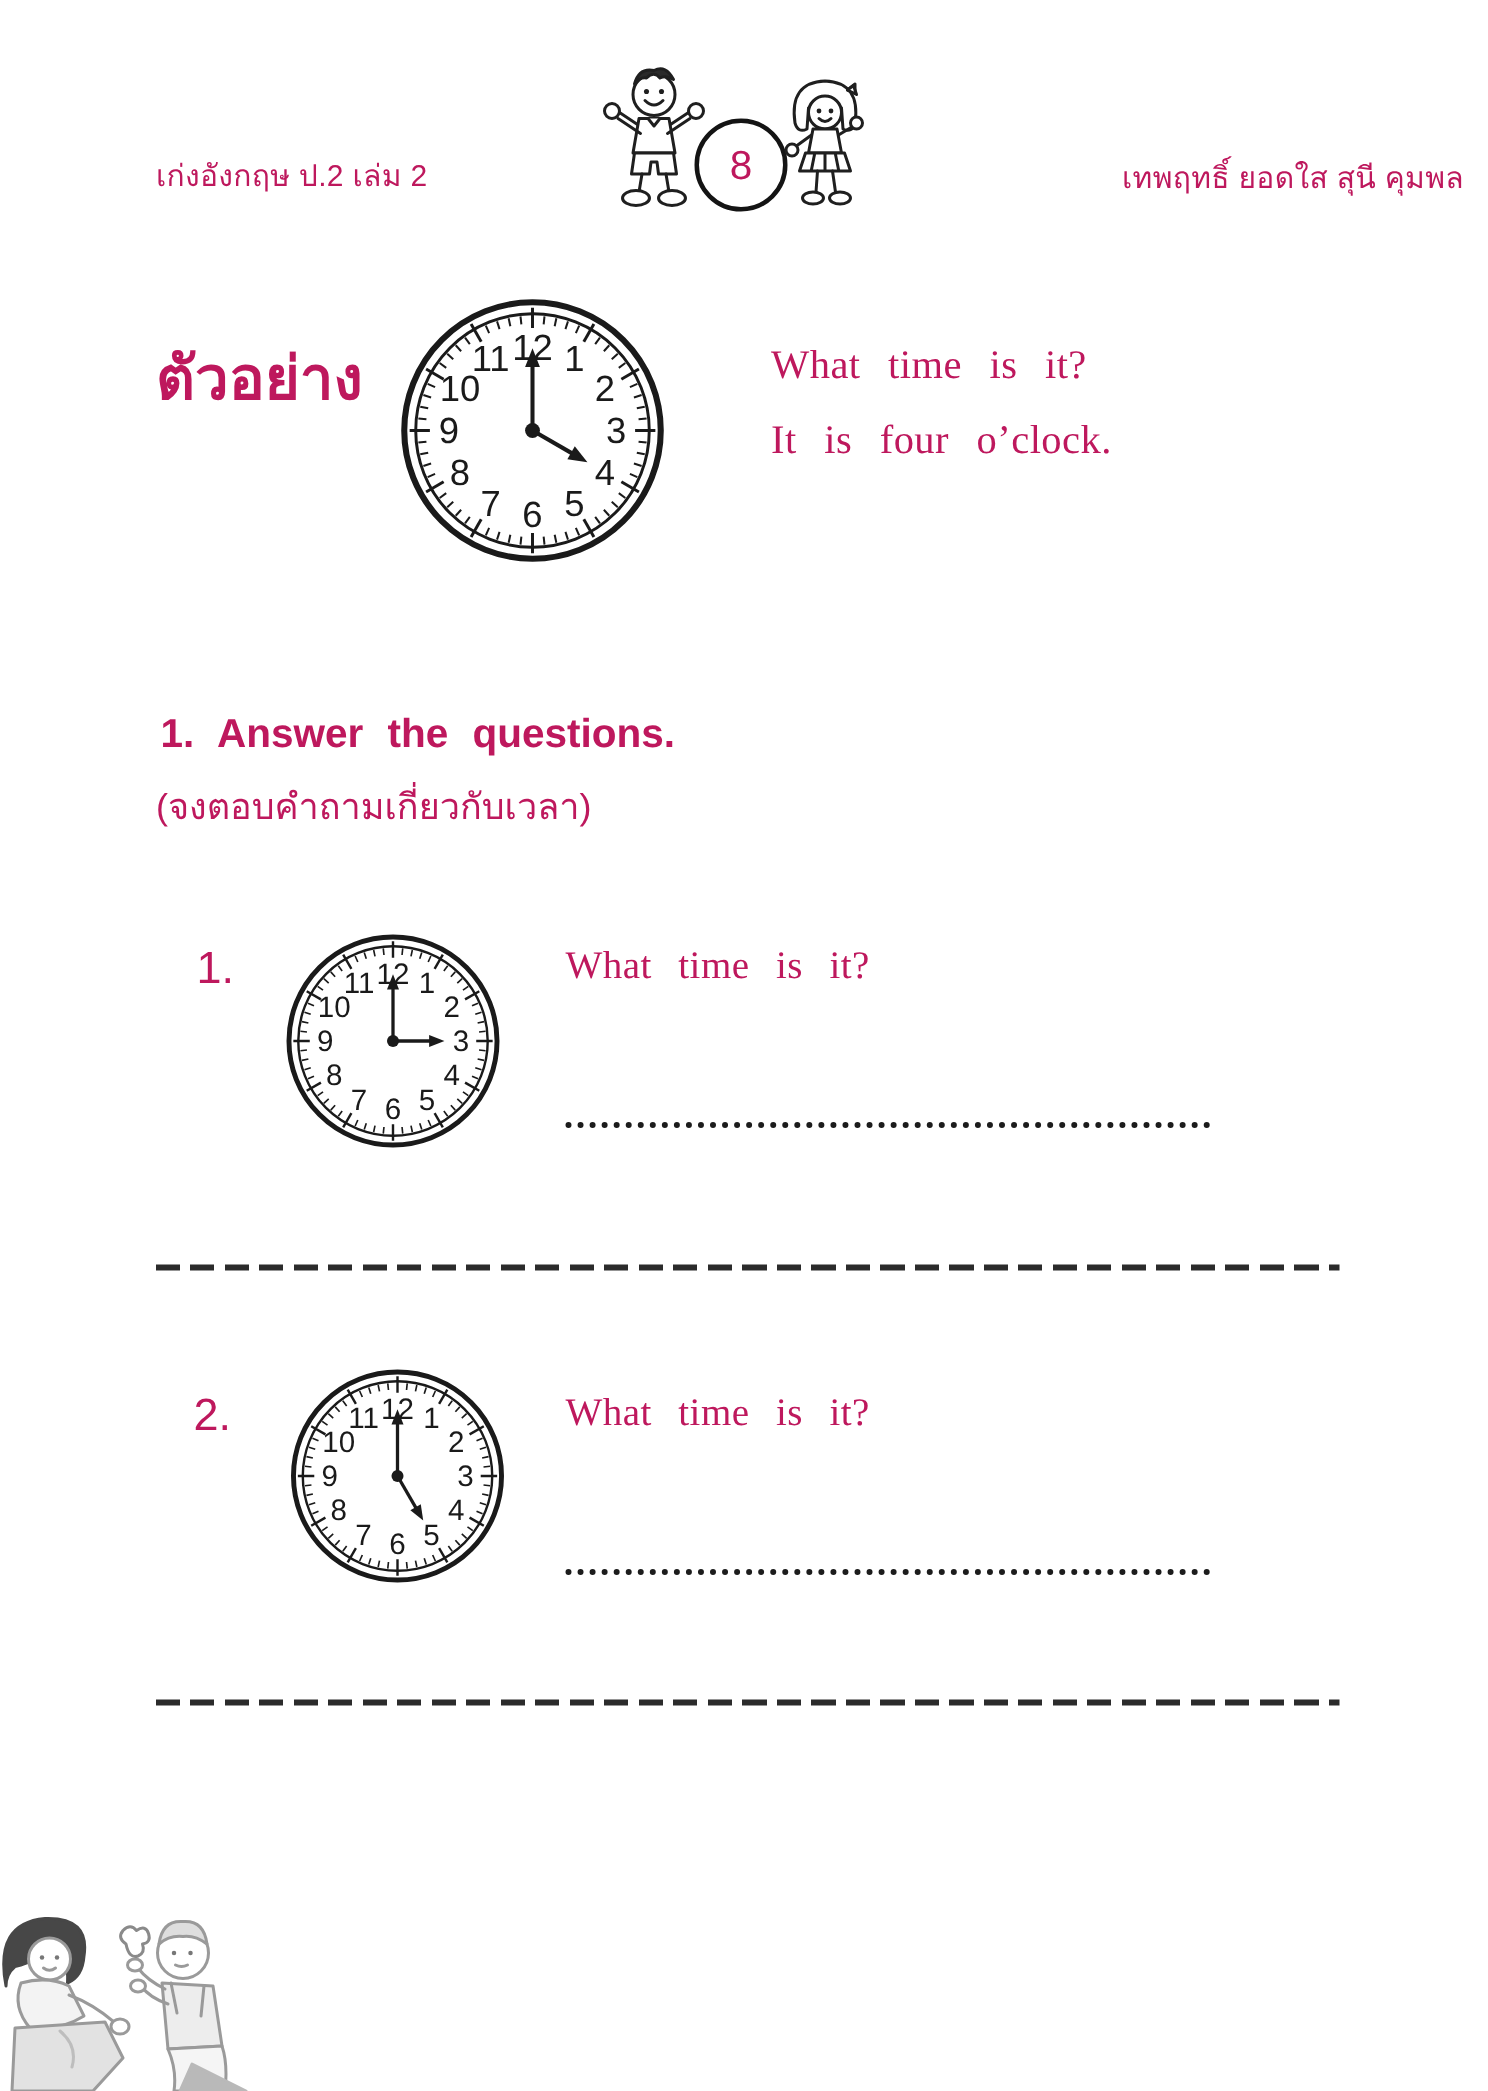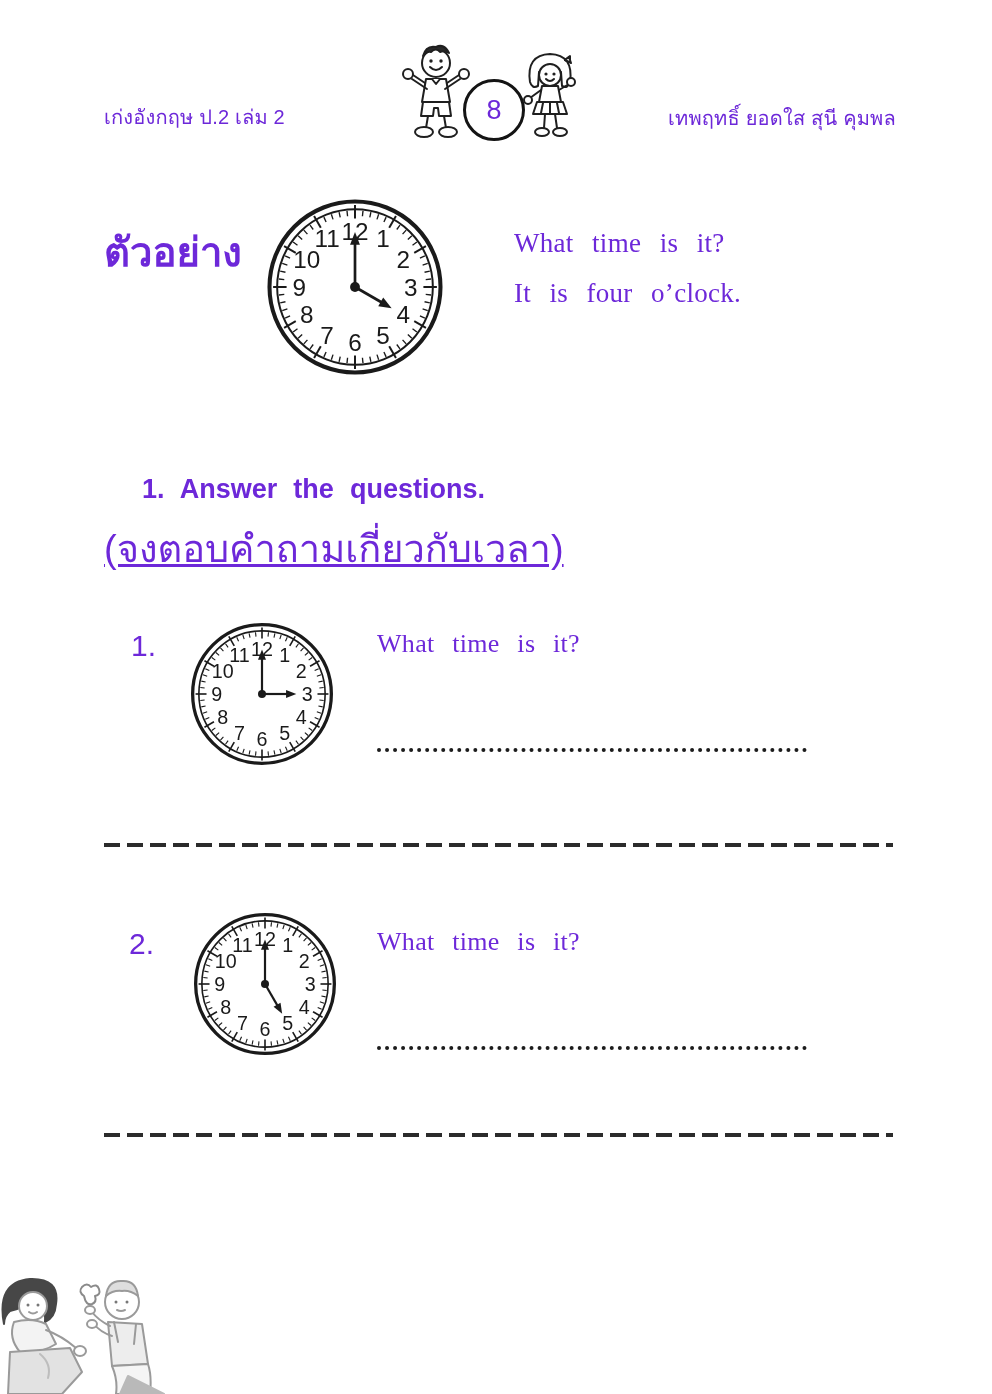--- a/index.html
+++ b/index.html
@@ -1,41 +1,41 @@
 <!DOCTYPE html>
 <html><head>
 <meta charset="utf-8">
 <style>
   html,body{margin:0;padding:0;background:#fff;}
   .page{
     position:relative;width:992px;height:1394px;background:#ffffff;
-    font-family:"Liberation Sans","DejaVu Sans",sans-serif;color:#6d28d9;overflow:hidden;
+    font-family:"Liberation Sans","DejaVu Sans",sans-serif;color:#be185d;overflow:hidden;
   }
   .abs{position:absolute;}
   .hdr{font-size:20px;letter-spacing:.2px;}
   .page-circle{
     left:463px;top:79px;width:56px;height:56px;border:3px solid #141414;border-radius:50%;
     display:flex;align-items:center;justify-content:center;font-size:27px;background:#fff;
   }
   .example-label{left:104px;top:220px;font-size:40px;font-weight:bold;}
   .en{font-size:27px;word-spacing:.42em;letter-spacing:.3px;font-family:Liberation Serif, serif;}
-  .heading{left:107px;top:474px;font-size:27px;font-weight:bold;word-spacing:.32em;margin-left:35px;}
-  .subheading{left:104px;top:518px;font-size:38px;text-decoration:underline;}
+  .heading{left:107px;top:474px;font-size:27px;font-weight:bold;word-spacing:.32em;}
+  .subheading{left:104px;top:518px;font-size:24px;}
   .qnum{font-size:30px;}
   .dotline{border-bottom:4px dotted #1c1c1c;height:14px;width:430px;}
   .dash-sep{height:4px;width:789px;background:repeating-linear-gradient(90deg,#2b2b2b 0 16px,transparent 16px 23px);}
   svg{display:block;}
 </style>
 </head>
 <body>
 
 <div class="page">
 
   <div class="abs hdr" style="left:104px;top:101px;">เก่งอังกฤษ  ป.2 เล่ม 2</div>
-  <div class="abs hdr" style="left:668px;top:102px;">เทพฤทธิ์ ยอดใส  สุนี คุมพล</div>
+  <div class="abs hdr" style="left:748px;top:102px;">เทพฤทธิ์ ยอดใส  สุนี คุมพล</div>
 
   <div class="abs" style="left:398px;top:42px;">
     <svg width="76" height="100" viewBox="0 0 76 100" fill="none" stroke="#1f1f1f" stroke-width="2" stroke-linecap="round" stroke-linejoin="round">
       <circle cx="38" cy="21" r="14" fill="#fff"></circle>
       <path d="M25 14 Q28 3 38 5 Q46 1 51 11 Q46 8 42 10 Q38 5 33 10 Q29 9 25 14 Z" fill="#2a2a2a" stroke="#1f1f1f"></path>
       <circle cx="33" cy="19" r="1.7" fill="#1f1f1f" stroke="none"></circle>
       <circle cx="43" cy="19" r="1.7" fill="#1f1f1f" stroke="none"></circle>
       <path d="M32 25 Q38 31 44 25" fill="#fff"></path>
       <path d="M28 37 L48 37 L52 60 L24 60 Z" fill="#fff"></path>
       <path d="M34 37 L38 42 L42 37" fill="#fff"></path>

